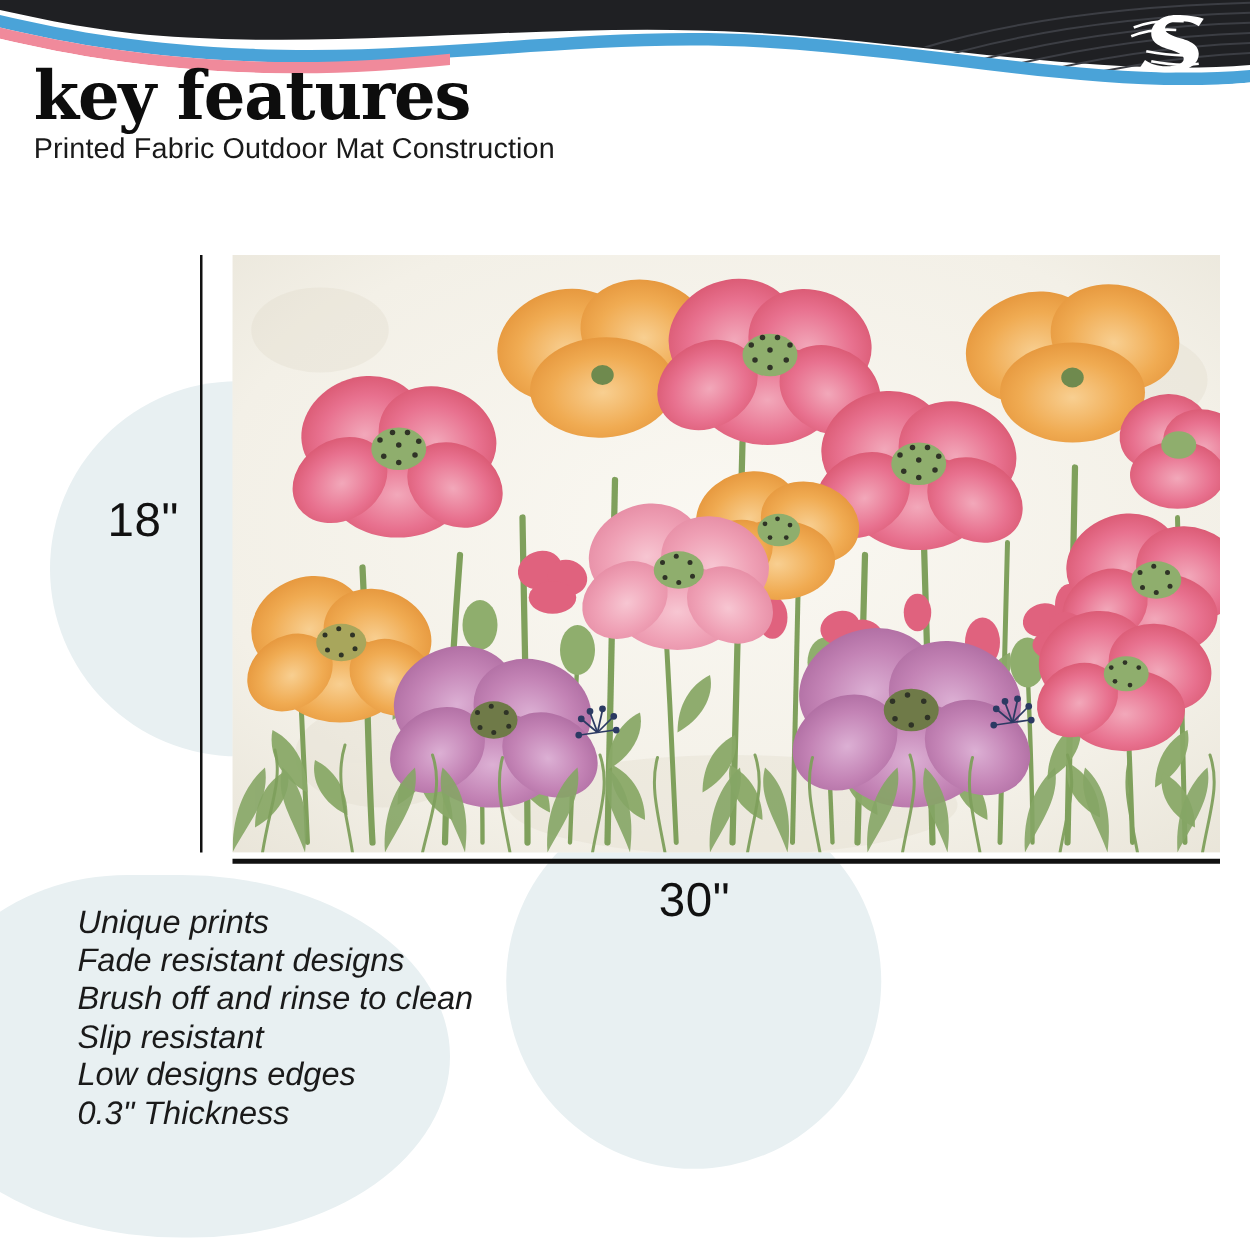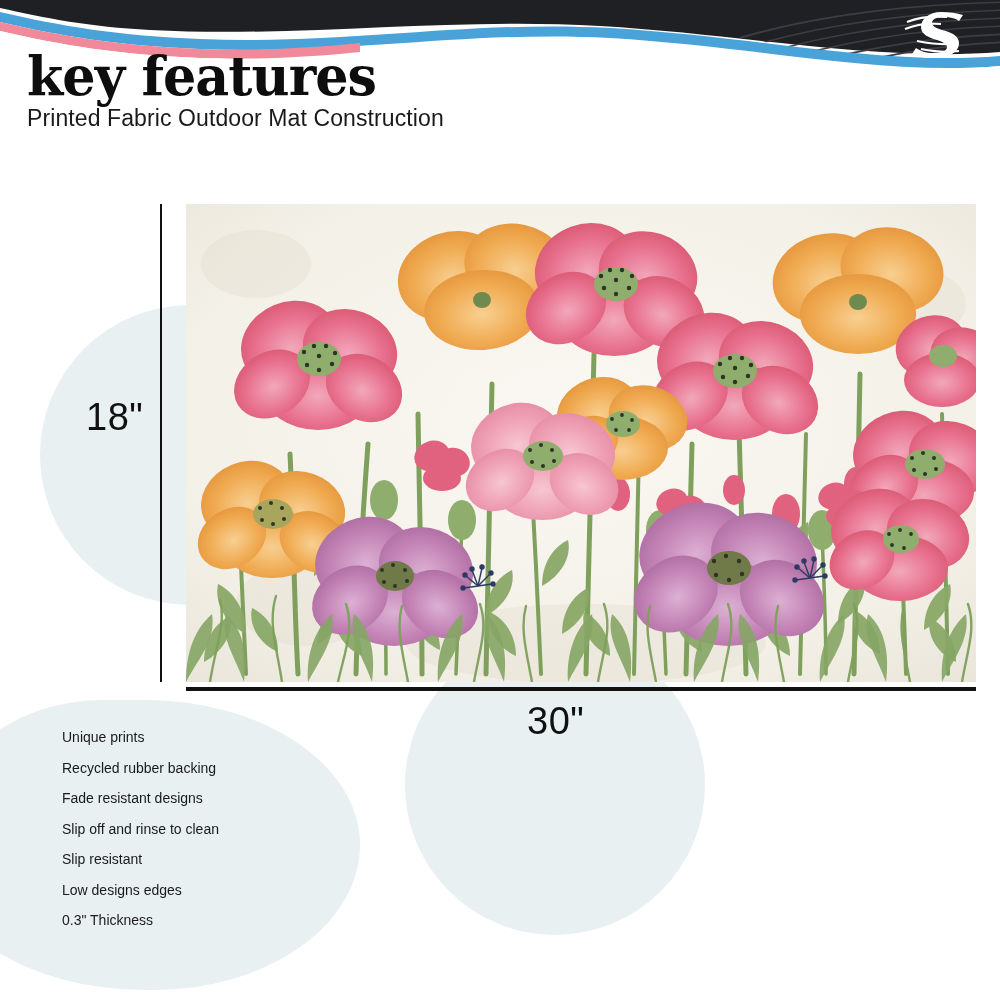--- a/index.html
+++ b/index.html
@@ -141,24 +141,25 @@
     position: absolute;
     left: 62px;
     top: 722px;
     z-index: 4;
     margin: 0;
     padding: 0;
     list-style: none;
   }
   .feature-list li {
     font-family: "Liberation Sans", sans-serif;
-    font-size: 14px;
+    font-size: 26px;
     color: #1a1a1a;
     line-height: 30.5px;
     white-space: nowrap;
+    font-style: italic;
   }
 </style>
 </head>
 <body>
 
 <div class="header-banner">
   <svg width="1000" height="78" viewBox="0 0 1000 78" xmlns="http://www.w3.org/2000/svg">
     <defs>
       <clipPath id="darkclip">
         <path d="M0,0 H1000 V78 C880,78 760,30 620,22 C470,13 330,40 180,34 C110,31 50,22 0,12 Z"></path>
@@ -604,19 +605,18 @@
   </svg>
 </div>
 
 <div class="dim-line-vert"></div>
 <div class="dim-line-horiz"></div>
 <div class="dim-label-h">18"</div>
 <div class="dim-label-w">30"</div>
 
 <ul class="feature-list">
   <li>Unique prints</li>
-  <li>Recycled rubber backing</li>
   <li>Fade resistant designs</li>
-  <li>Slip off and rinse to clean</li>
+  <li>Brush off and rinse to clean</li>
   <li>Slip resistant</li>
   <li>Low designs edges</li>
   <li>0.3" Thickness</li>
 </ul>
 
 </body></html>

